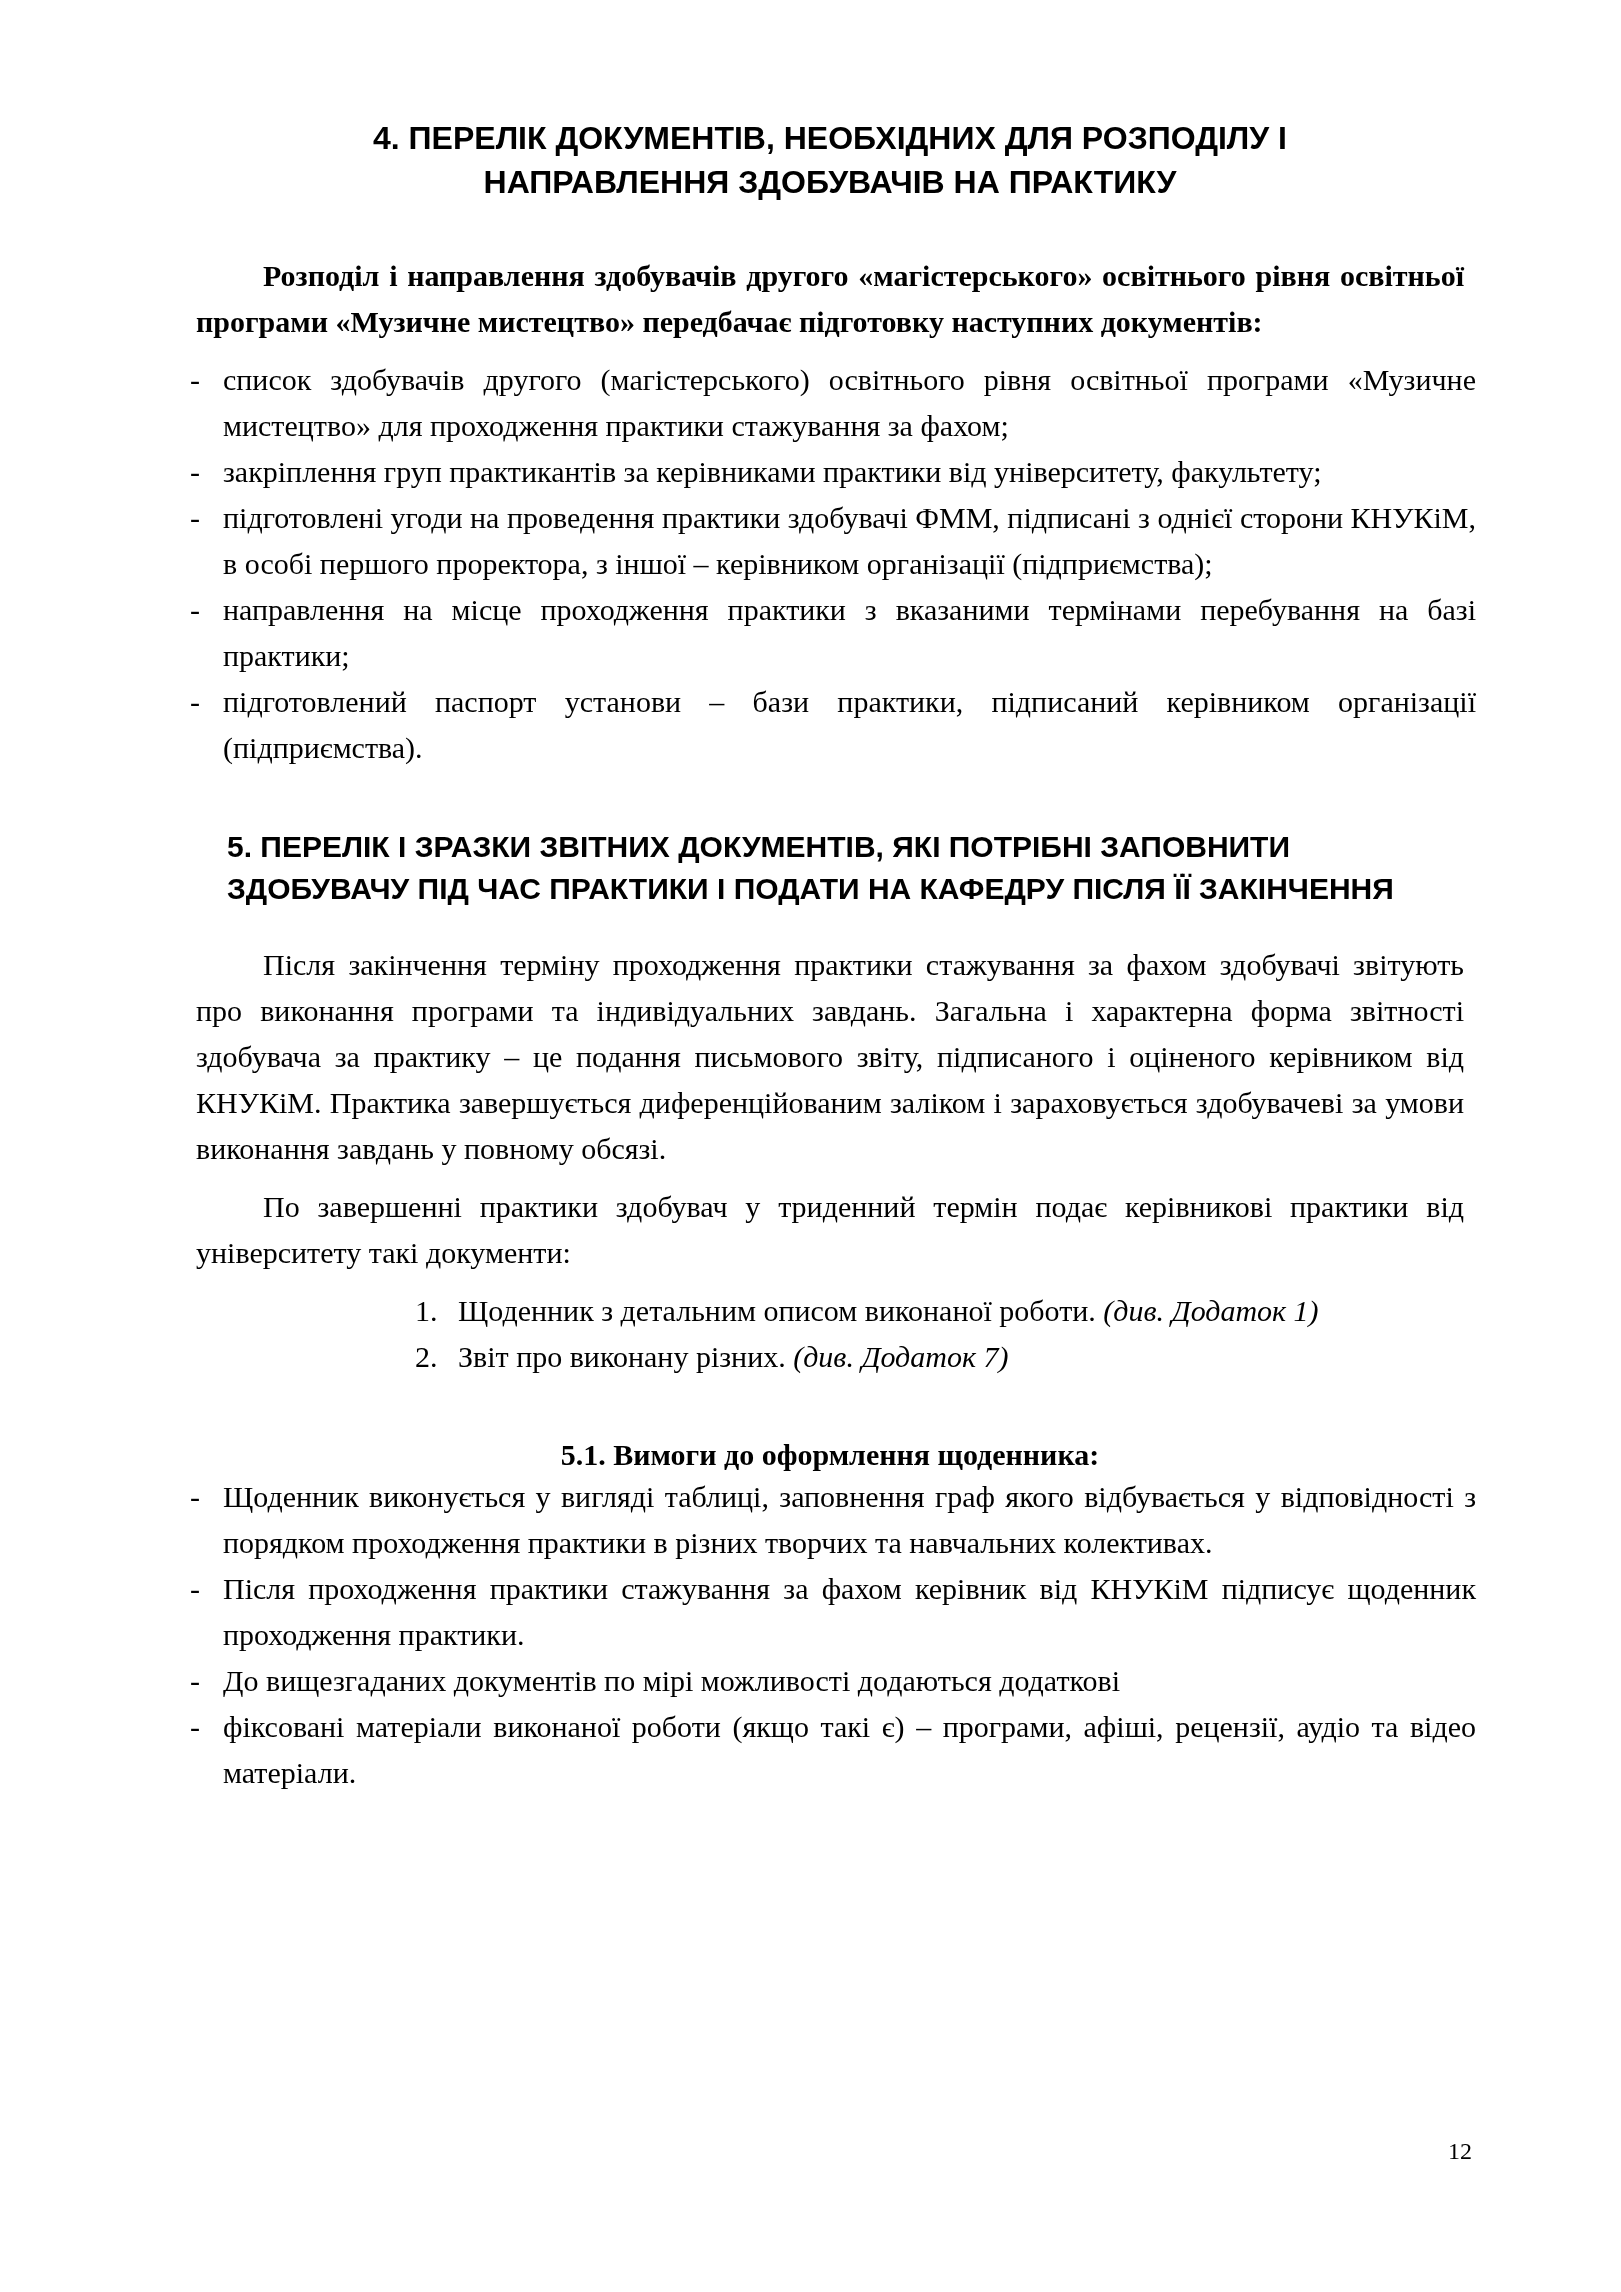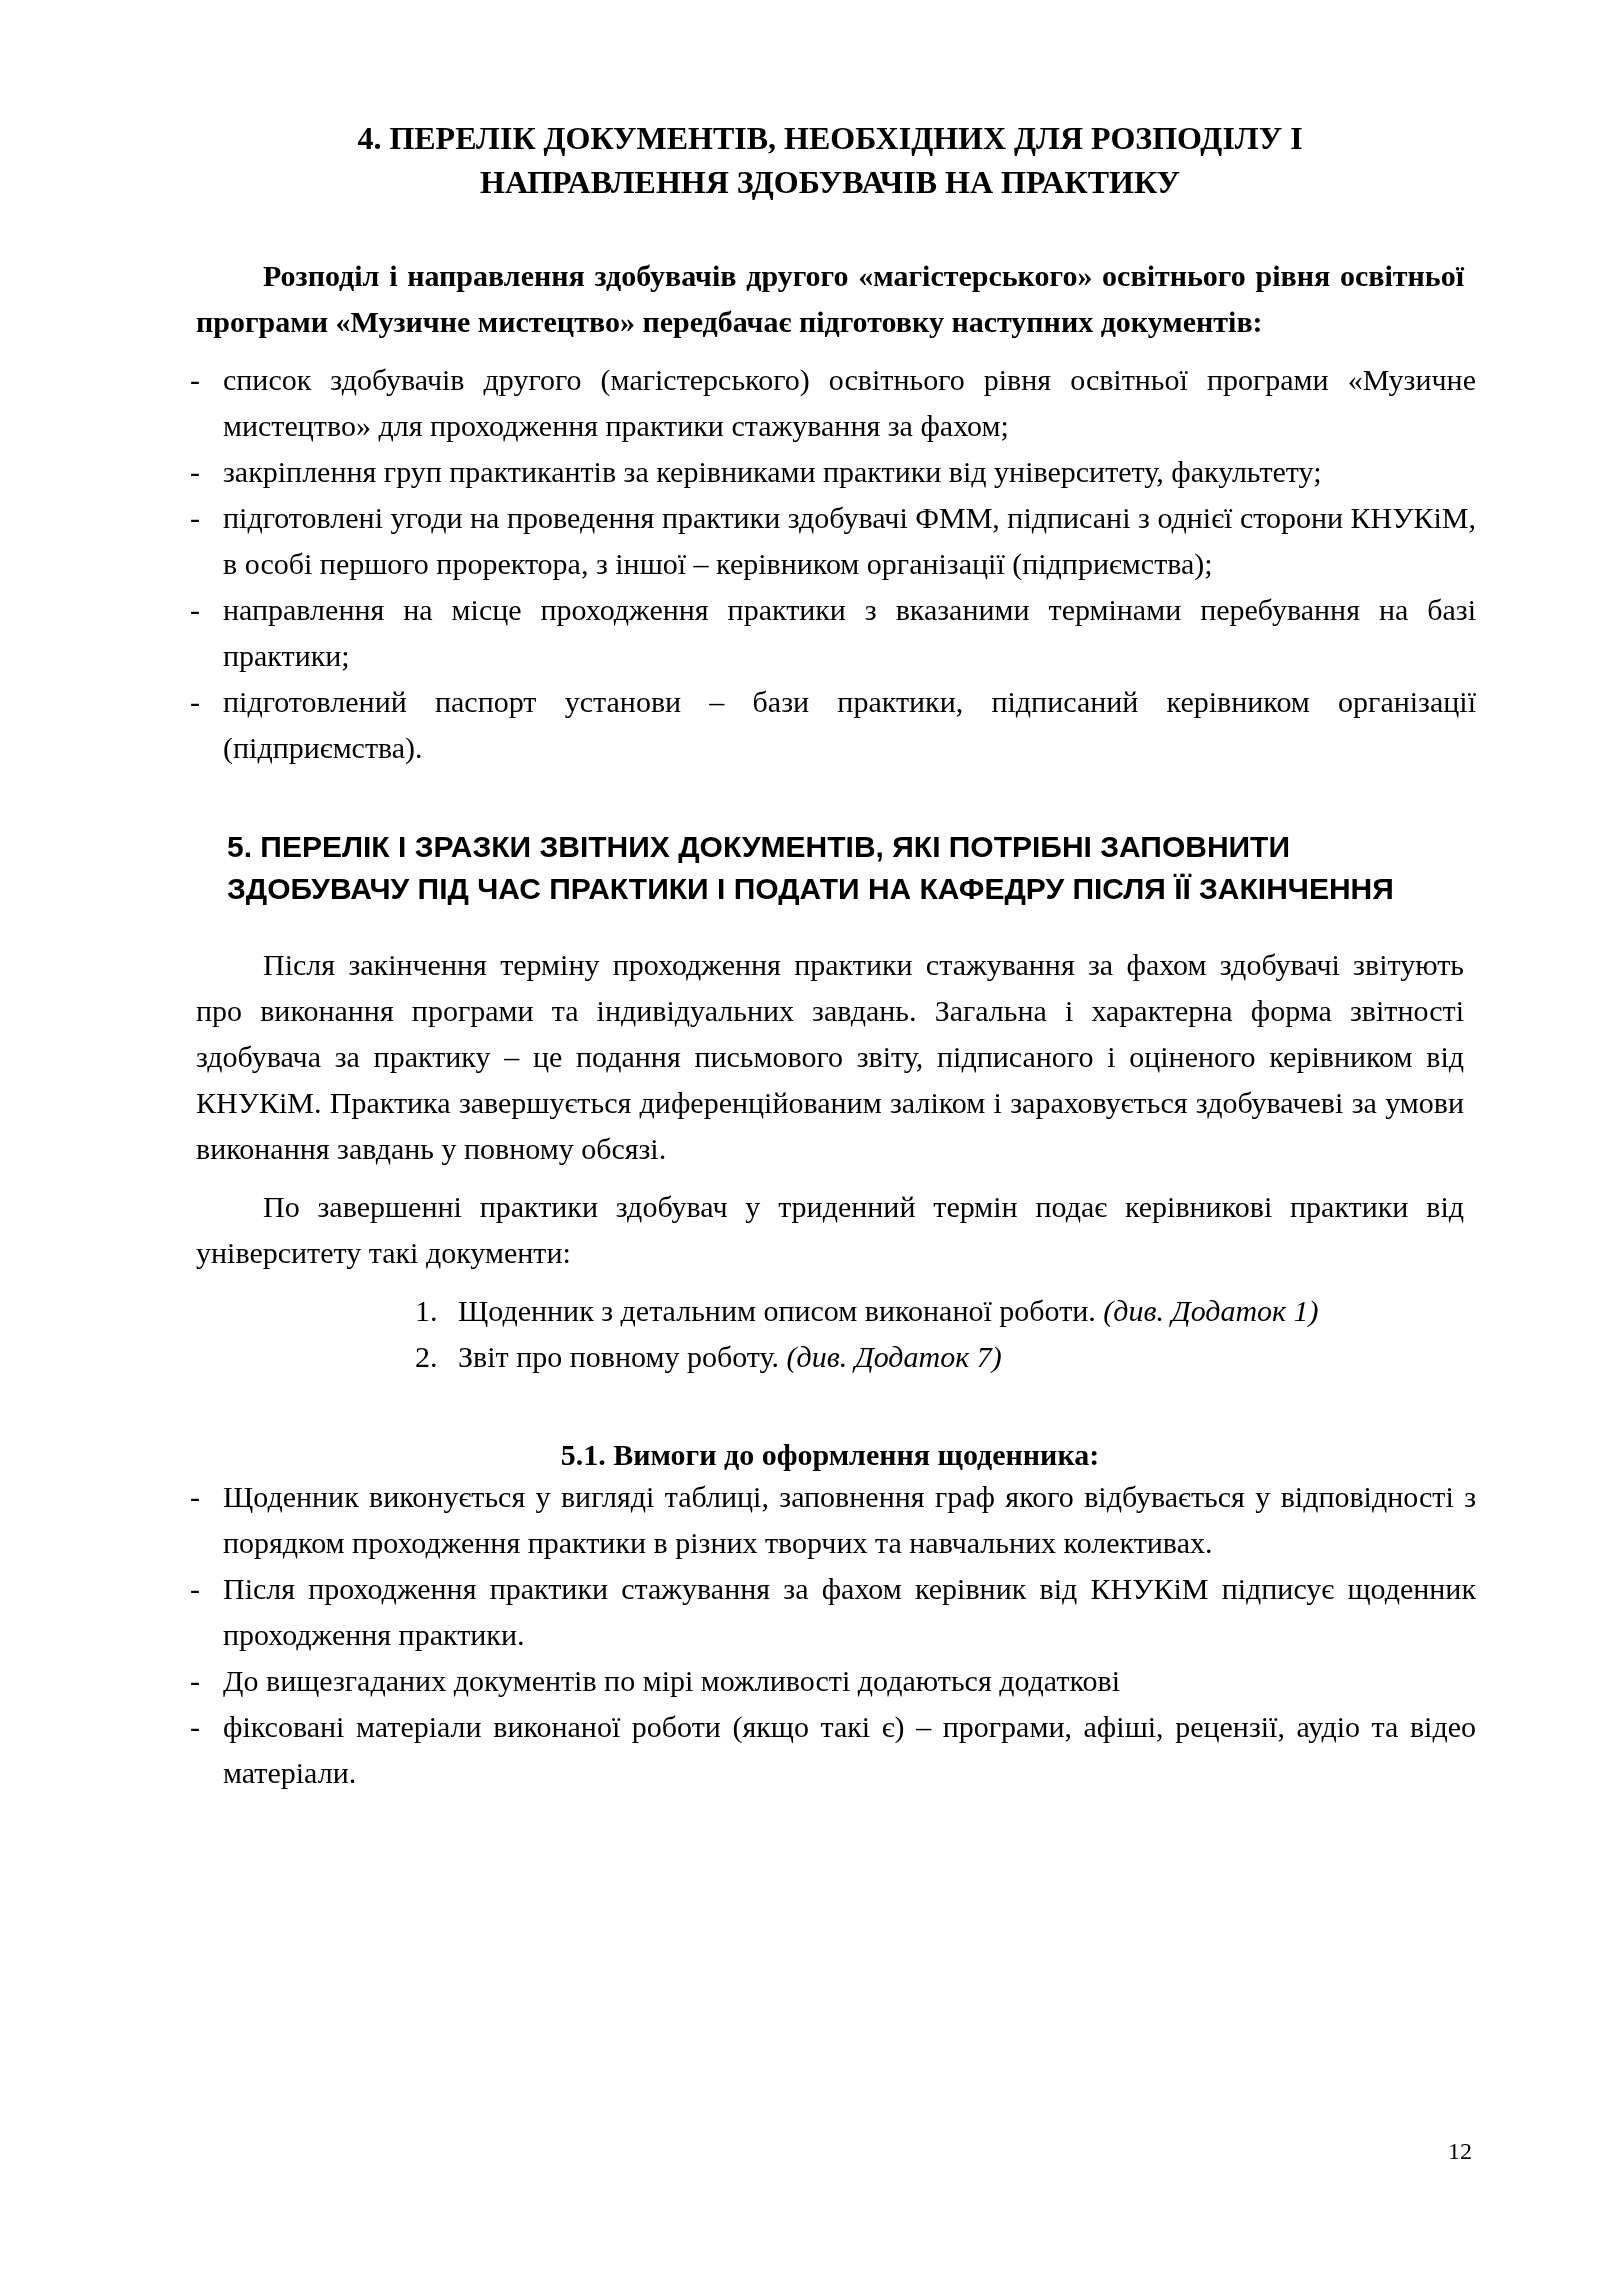--- a/index.html
+++ b/index.html
@@ -18,21 +18,21 @@
     font-family: "Liberation Serif", "DejaVu Serif", serif;
     color: #000000;
     overflow: hidden;
   }
   .content {
     width: 1292px;
   }
 
   
   .heading-serif {
-    font-family: Liberation Serif, serif;
+    font-family: Liberation Sans, sans-serif;
     font-weight: bold;
     font-size: 32px;
     line-height: 44px;
     text-align: center;
     margin: 0 auto;
     width: 1157px;
   }
   .heading-sans {
     font-family: "Liberation Sans", "DejaVu Sans", sans-serif;
     font-weight: bold;
@@ -167,21 +167,21 @@
 
     <p class="body">По завершенні практики здобувач у триденний термін подає керівникові практики від університету такі документи:</p>
 
     <ol class="num-list">
       <li>
         <span class="num">1.</span>
         <span>Щоденник з детальним описом виконаної роботи. </span><span class="ital">(див. Додаток 1)</span>
       </li>
       <li>
         <span class="num">2.</span>
-        <span>Звіт про повному роботу. </span><span class="ital">(див. Додаток 7)</span>
+        <span>Звіт про виконану різних. </span><span class="ital">(див. Додаток 7)</span>
       </li>
     </ol>
 
     <div class="spacer-lg"></div>
 
     <h2 class="subheading">5.1. Вимоги до оформлення щоденника:</h2>
 
     <ul class="dash-list ragged">
       <li class="justified">
         <span class="dash">-</span>

